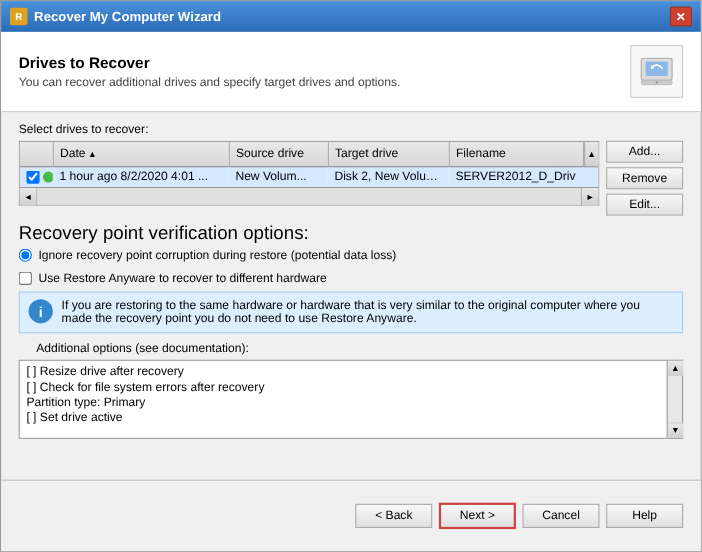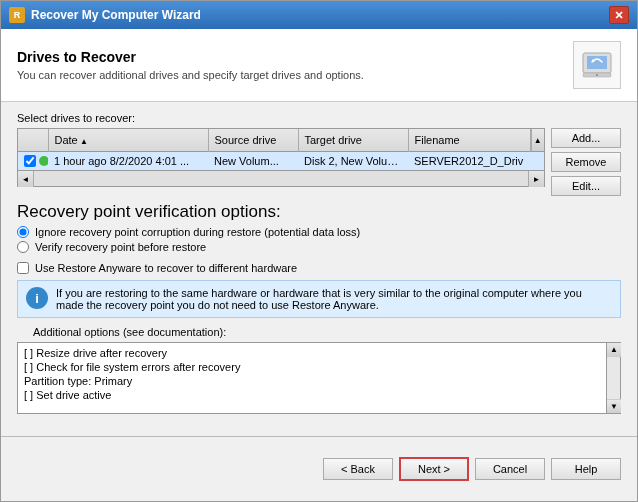--- a/index.html
+++ b/index.html
@@ -372,24 +372,20 @@
         <button class="btn">Edit...</button>
       </div>
     </div>
 
     <div class="recovery-options">
       <div class="recovery-options-label">Recovery point verification options:</div>
       <div class="radio-option">
         <input type="radio" name="recovery" id="opt1" checked="" style="">
         <label for="opt1">Ignore recovery point corruption during restore (potential data loss)</label>
       </div>
-      <div class="radio-option">
-        <input type="radio" name="recovery" id="opt2" style="">
-        <label for="opt2">Verify recovery point before restore</label>
-      </div>
     </div>
 
     <div class="checkbox-option">
       <input type="checkbox" id="anyware" style="">
       <label for="anyware">Use Restore Anyware to recover to different hardware</label>
     </div>
 
     <div class="info-box">
       <div class="info-icon">i</div>
       <span>If you are restoring to the same hardware or hardware that is very similar to the original computer where you made the recovery point you do not need to use Restore Anyware.</span>

